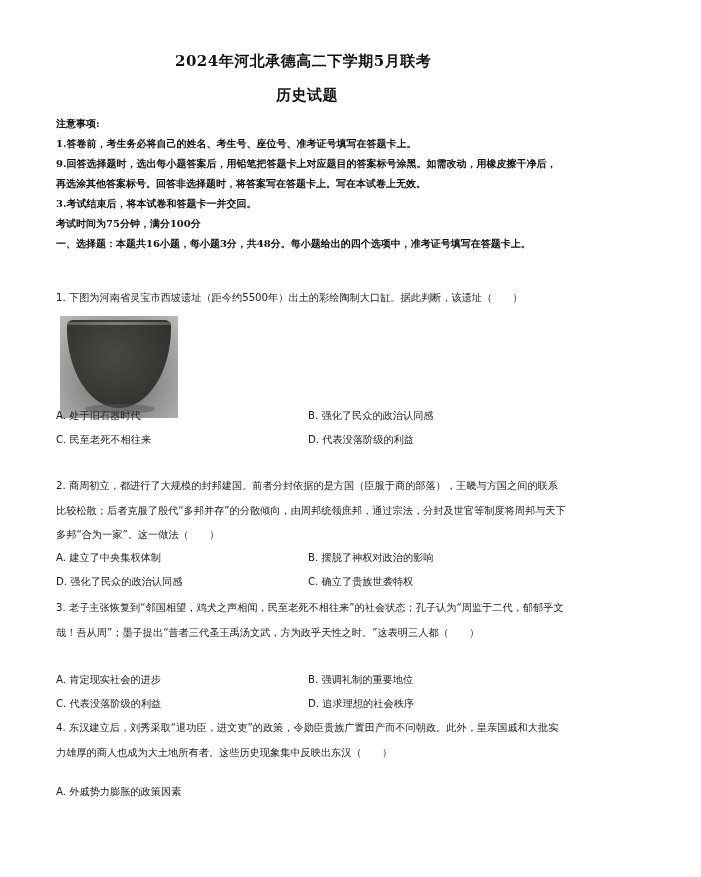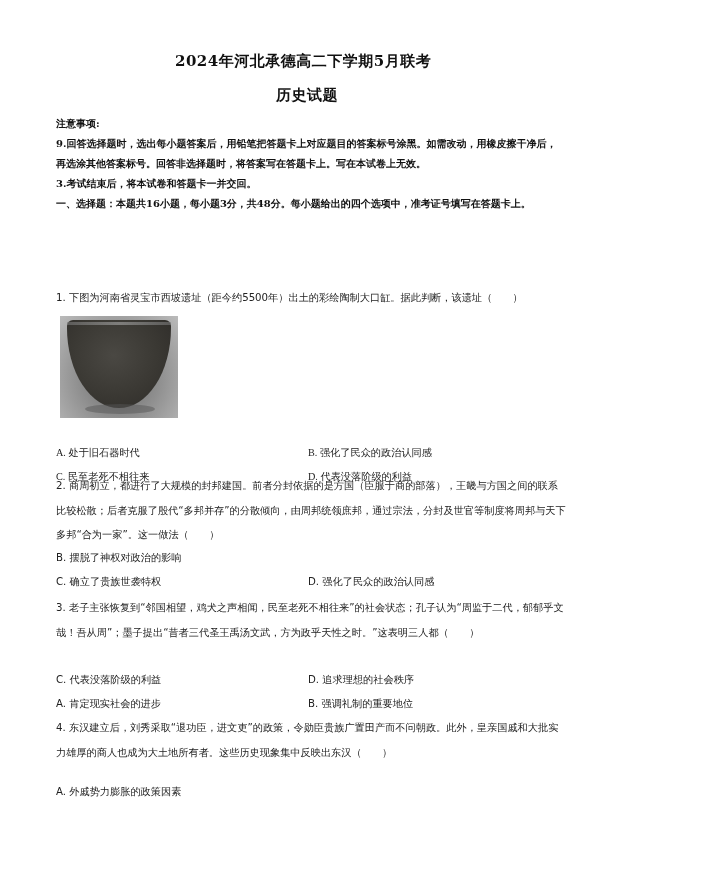--- a/index.html
+++ b/index.html
@@ -52,62 +52,65 @@
 </head>
 <body>
 
 <div>
 
   <div class="title" id="main-title">2024年河北承德高二下学期5月联考</div>
   <div class="title" id="sub-title">历史试题</div>
 
   <div class="bold-block" style="top:114px;">
     <div>注意事项:</div>
+    <div>1.答卷前，考生务必将自己的姓名、考生号、座位号、准考证号填写在答题卡上。</div>
     <div>9.回答选择题时，选出每小题答案后，用铅笔把答题卡上对应题目的答案标号涂黑。如需改动，用橡皮擦干净后，再选涂其他答案标号。回答非选择题时，将答案写在答题卡上。写在本试卷上无效。</div>
     <div>3.考试结束后，将本试卷和答题卡一并交回。</div>
+    <div>考试时间为75分钟，满分100分</div>
     <div>一、选择题：本题共16小题，每小题3分，共48分。每小题给出的四个选项中，准考证号填写在答题卡上。</div>
   </div>
 
   <div class="q" style="top:286px;">1. 下图为河南省灵宝市西坡遗址（距今约5500年）出土的彩绘陶制大口缸。据此判断，该遗址（　　）</div>
   <div class="figure">
     <div class="bowl"></div>
     <div class="bowl-rim"></div>
     <div class="shadow"></div>
   </div>
-  <div class="opts" style="top:441px;font-family:Liberation Serif, serif;">
+  <div class="opts" style="top:404px;">
     <div class="opt-row">
       <div class="opt">A. 处于旧石器时代</div>
       <div class="opt">B. 强化了民众的政治认同感</div>
     </div>
     <div class="opt-row">
       <div class="opt">C. 民至老死不相往来</div>
       <div class="opt">D. 代表没落阶级的利益</div>
     </div>
   </div>
 
   <div class="q" style="top:474px;">2. 商周初立，都进行了大规模的封邦建国。前者分封依据的是方国（臣服于商的部落），王畿与方国之间的联系比较松散；后者克服了殷代“多邦并存”的分散倾向，由周邦统领庶邦，通过宗法，分封及世官等制度将周邦与天下多邦“合为一家”。这一做法（　　）</div>
   <div class="opts" style="top:546px;">
     <div class="opt-row">
+      <div class="opt">A. 建立了中央集权体制</div>
       <div class="opt">B. 摆脱了神权对政治的影响</div>
     </div>
     <div class="opt-row">
+      <div class="opt">D. 强化了民众的政治认同感</div>
       <div class="opt">C. 确立了贵族世袭特权</div>
-      <div class="opt">D. 强化了民众的政治认同感</div>
     </div>
   </div>
 
   <div class="q" style="top:596px;">3. 老子主张恢复到“邻国相望，鸡犬之声相闻，民至老死不相往来”的社会状态；孔子认为“周监于二代，郁郁乎文哉！吾从周”；墨子提出“昔者三代圣王禹汤文武，方为政乎天性之时。”这表明三人都（　　）</div>
   <div class="opts" style="top:668px;">
     <div class="opt-row">
+      <div class="opt">A. 肯定现实社会的进步</div>
+      <div class="opt">B. 强调礼制的重要地位</div>
+    </div>
+    <div class="opt-row">
       <div class="opt">C. 代表没落阶级的利益</div>
       <div class="opt">D. 追求理想的社会秩序</div>
-    </div>
-    <div class="opt-row">
-      <div class="opt">A. 肯定现实社会的进步</div>
-      <div class="opt">B. 强调礼制的重要地位</div>
     </div>
   </div>
 
   <div class="q" style="top:716px;">4. 东汉建立后，刘秀采取“退功臣，进文吏”的政策，令勋臣贵族广置田产而不问朝政。此外，皇亲国戚和大批实力雄厚的商人也成为大土地所有者。这些历史现象集中反映出东汉（　　）</div>
   <div class="opts" style="top:780px;">
     <div class="opt-row">
       <div class="opt">A. 外戚势力膨胀的政策因素</div>
     </div>
   </div>
 

